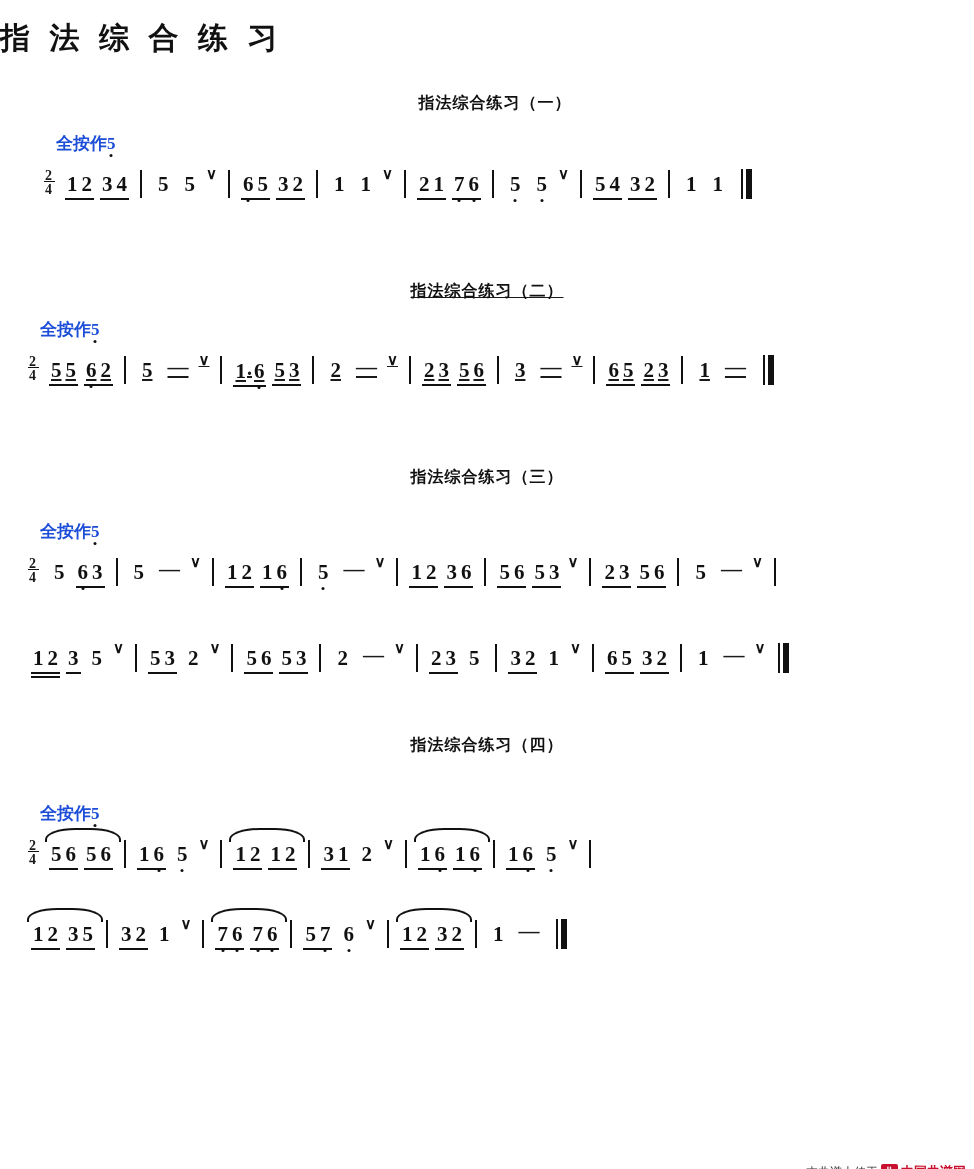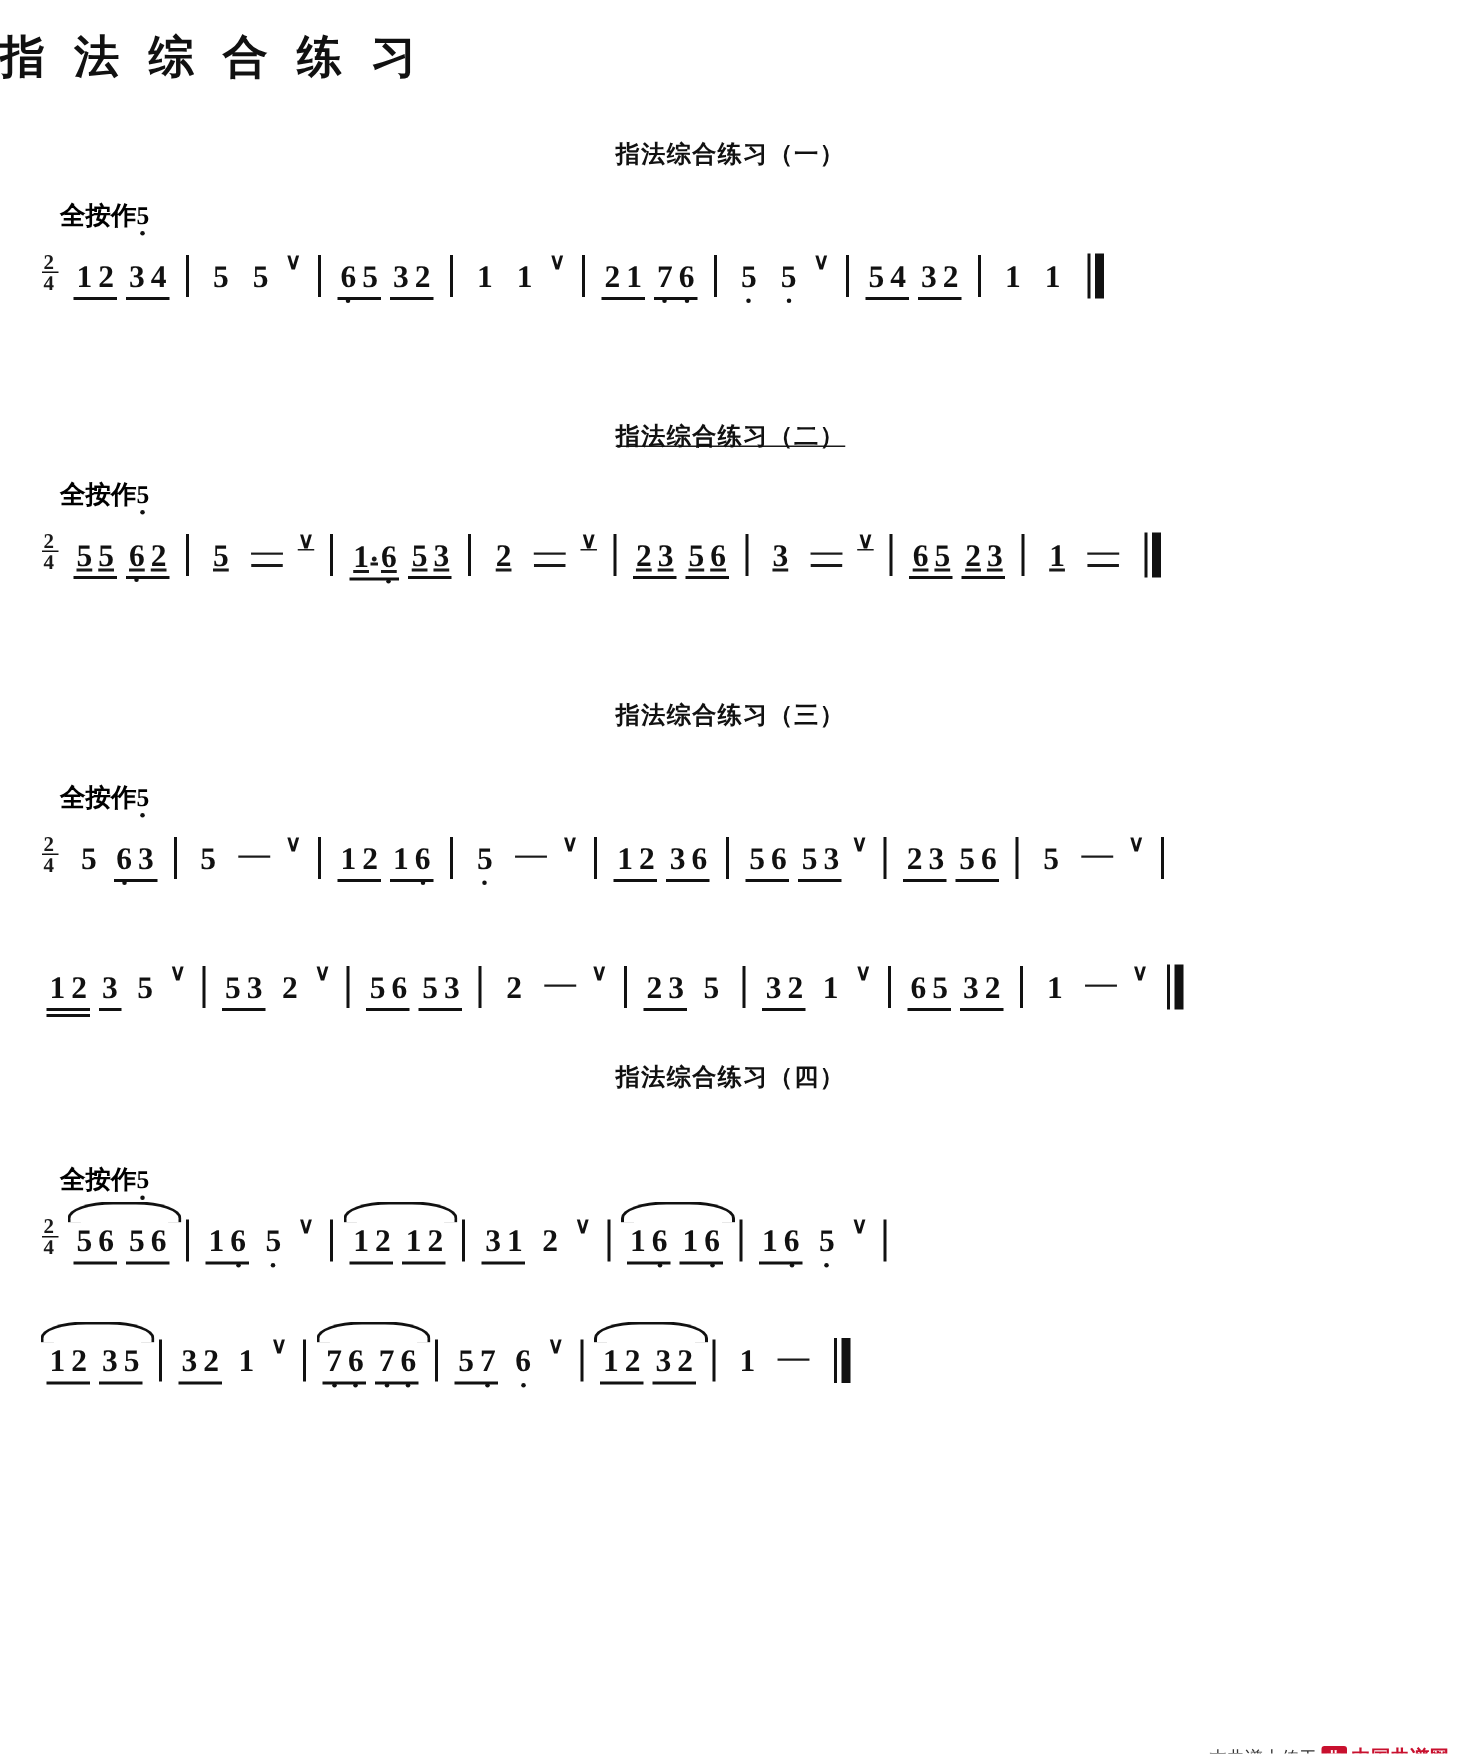--- a/index.html
+++ b/index.html
@@ -34,21 +34,21 @@
     font-family: "Liberation Serif", serif;
     font-weight: bold;
     font-size: 16px;
     letter-spacing: 1px;
     color: #111;
   }
   .fingering-label {
     font-family: "Liberation Serif", serif;
     font-weight: bold;
     font-size: 17px;
-    color: #000000;
+    color: #1d4ed8;
     margin-left: 40px;
     position: relative;
     display: inline-block;
   }
   .fingering-label .low-dot {
     position: relative;
   }
   .fingering-label .low-dot::after {
     content: "";
     position: absolute;
@@ -222,21 +222,21 @@
     font-size: 13px;
   }
 </style>
 </head>
 <body>
 
 <div class="page">
 
   <div class="main-title">指 法 综 合 练 习</div>
 
-  <div style="margin-top:34px;">
+  <div style="margin-top:34px;padding-left:16px;">
     <div class="section-title">指法综合练习（一）</div>
     <div style="height:18px;"></div>
     <div class="fingering-label">
       <span>全按作</span><span class="low-dot">5</span>
     </div>
     <div class="staff-row" id="s0l0">
         <span class="meter">
           <span class="num">2</span>
           <span class="bar"></span>
           <span class="den">4</span>
@@ -493,21 +493,21 @@
         <span class="note w">1</span>
         <span class="dash">—</span>
         <span class="breath">∨</span>
         <span class="endline">
           <span class="thin"></span>
           <span class="thick"></span>
         </span>
       </div>
   </div>
 
-  <div style="margin-top:21px;">
+  <div style="margin-top:48px;">
     <div class="section-title">指法综合练习（四）</div>
     <div style="height:46px;"></div>
     <div class="fingering-label">
       <span>全按作</span><span class="low-dot">5</span>
     </div>
     <div class="staff-row" id="s3l0">
         <span class="meter">
           <span class="num">2</span>
           <span class="bar"></span>
           <span class="den">4</span>

